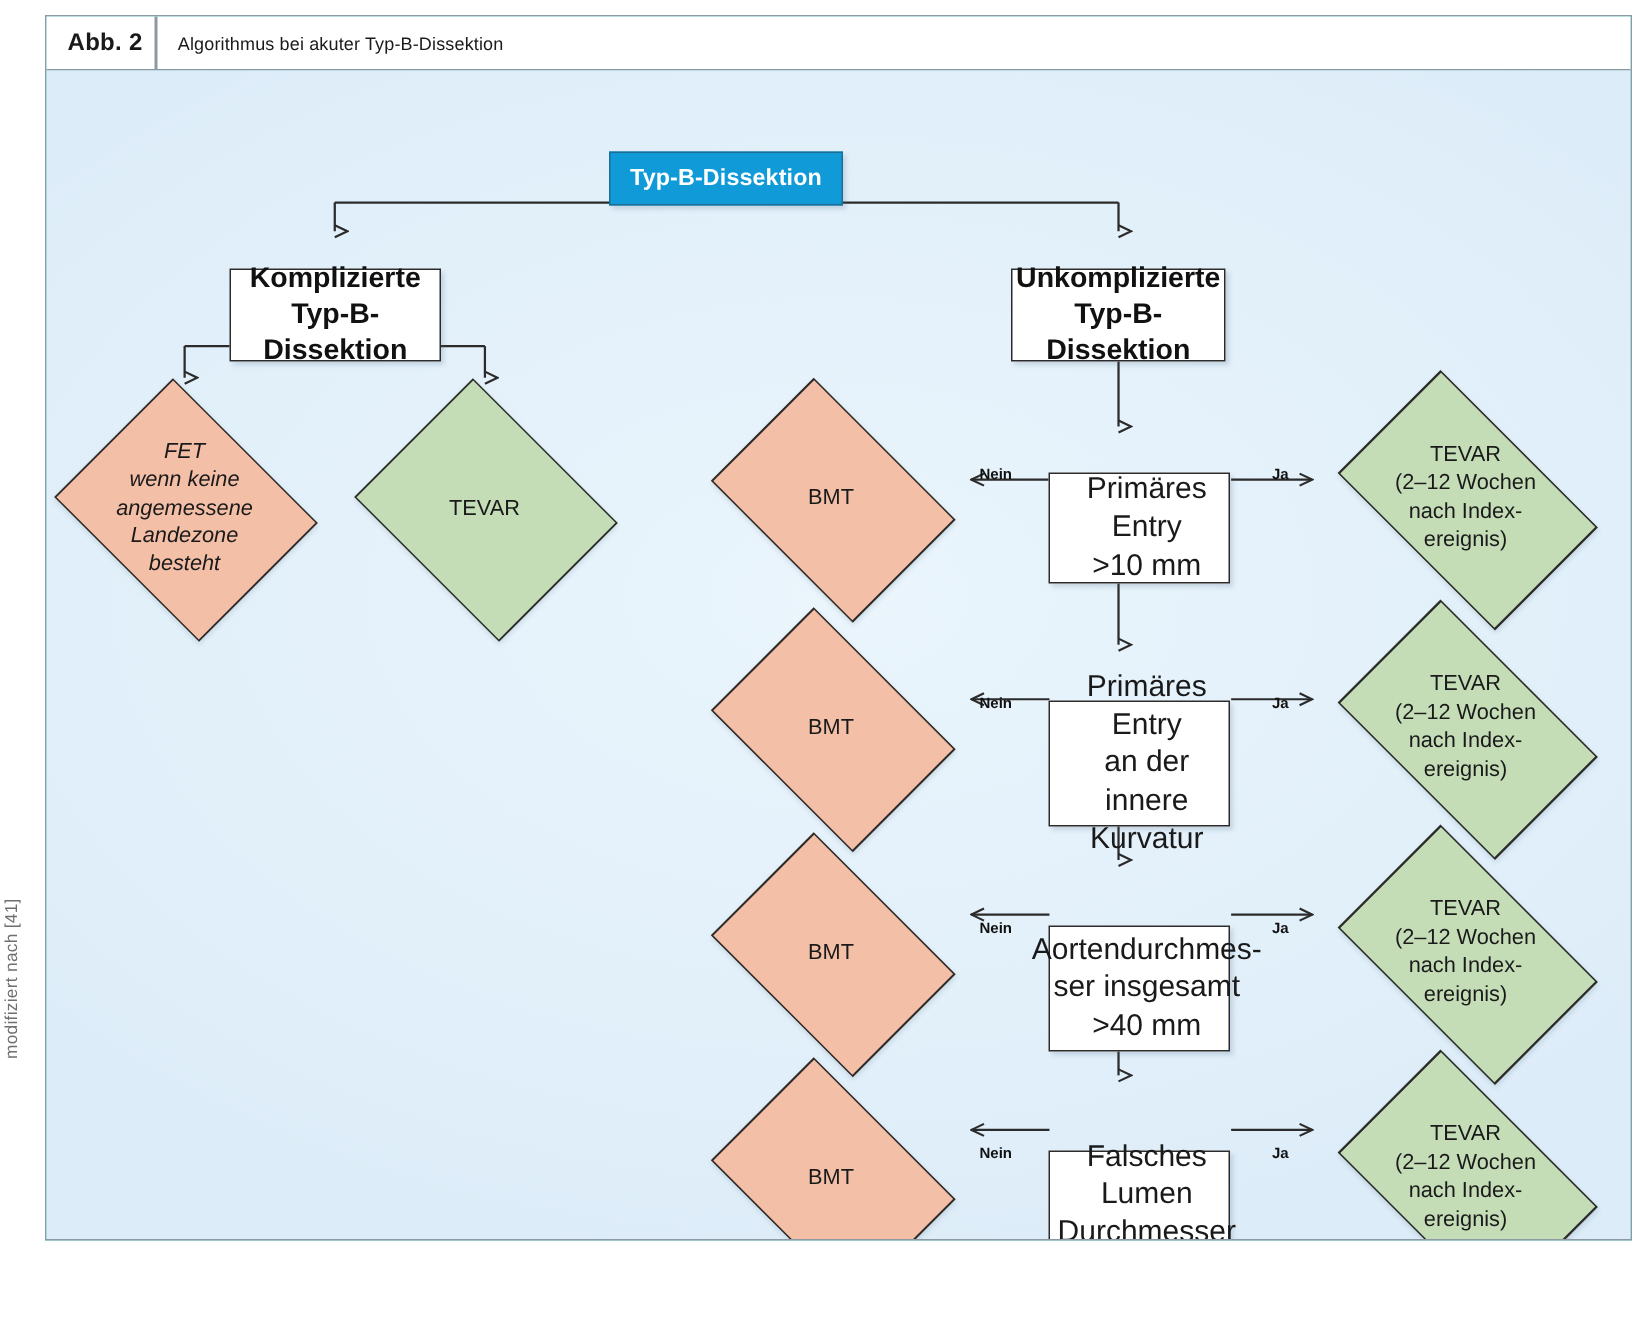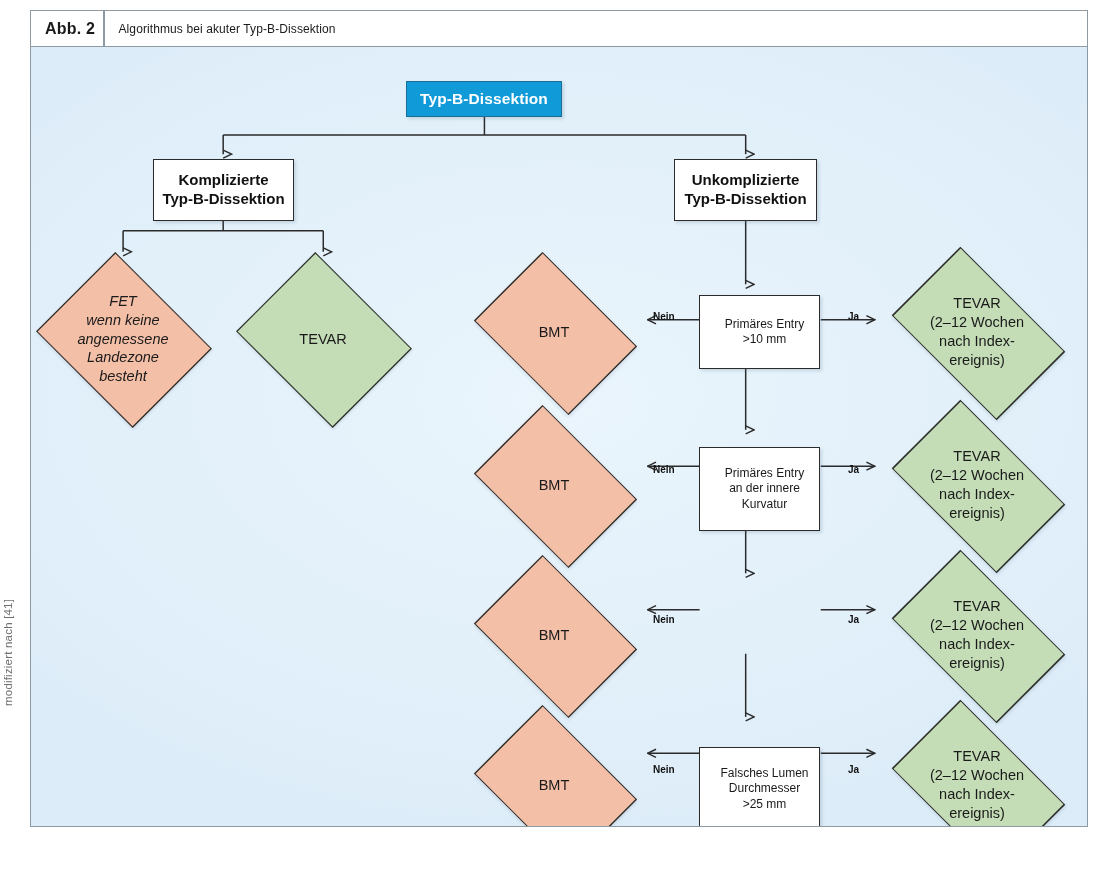--- a/index.html
+++ b/index.html
@@ -104,20 +104,21 @@
   }
 
   
   .node {
     position: absolute;
     box-sizing: border-box;
     display: flex;
     align-items: center;
     justify-content: center;
     text-align: center;
+    margin-top: 20px;
   }
 
   
   .rect {
     border: 1.5px solid #2b2b2b;
     background: #ffffff;
     box-shadow: 2px 2px 3px rgba(80,110,135,0.22);
     line-height: 1.26;
   }
   .rect .txt { padding: 2px 4px; }
@@ -125,25 +126,25 @@
   .rect.root {
     background: #119ad8;
     border-color: #1c6f93;
     color: #ffffff;
     font-weight: bold;
     font-size: 15.5px;
     letter-spacing: 0.1px;
   }
   .rect.branch {
     font-weight: bold;
-    font-size: 15px;
+    font-size: 19px;
     color: #111111;
   }
   .rect.decision {
-    font-size: 12px;
+    font-size: 20px;
     color: #1a1a1a;
     padding-left: 10px;
   }
 
   
   .diamond {
     position: absolute;
   }
   .diamond .shape {
     position: absolute;
@@ -305,20 +306,23 @@
              transform: rotate(45deg) scale(1.53,1.00);"></div>
         <div class="label">TEVAR<br>(2–12 Wochen<br>nach Index-<br>ereignis)</div>
       </div>
 
       <div class="diamond salmon" style="left:430px; top:521px; width:186px; height:134px;">
         <div class="shape" style="width:95px; height:95px; margin-left:-47.5px; margin-top:-47.5px;
              transform: rotate(45deg) scale(1.38,1.00);"></div>
         <div class="label">BMT</div>
       </div>
 
+      <div class="node rect decision" style="left:668px; top:550px; width:121px; height:84px;">
+        <span class="txt">Aortendurchmes-<br>ser insgesamt<br>&gt;40 mm</span>
+      </div>
 
       <div class="edge-label" style="left:622px; top:567px;">Nein</div>
       <div class="edge-label" style="left:817px; top:567px;">Ja</div>
 
       <div class="diamond green" style="left:843px; top:521px; width:206px; height:134px;">
         <div class="shape" style="width:95px; height:95px; margin-left:-47.5px; margin-top:-47.5px;
              transform: rotate(45deg) scale(1.53,1.00);"></div>
         <div class="label">TEVAR<br>(2–12 Wochen<br>nach Index-<br>ereignis)</div>
       </div>
 

